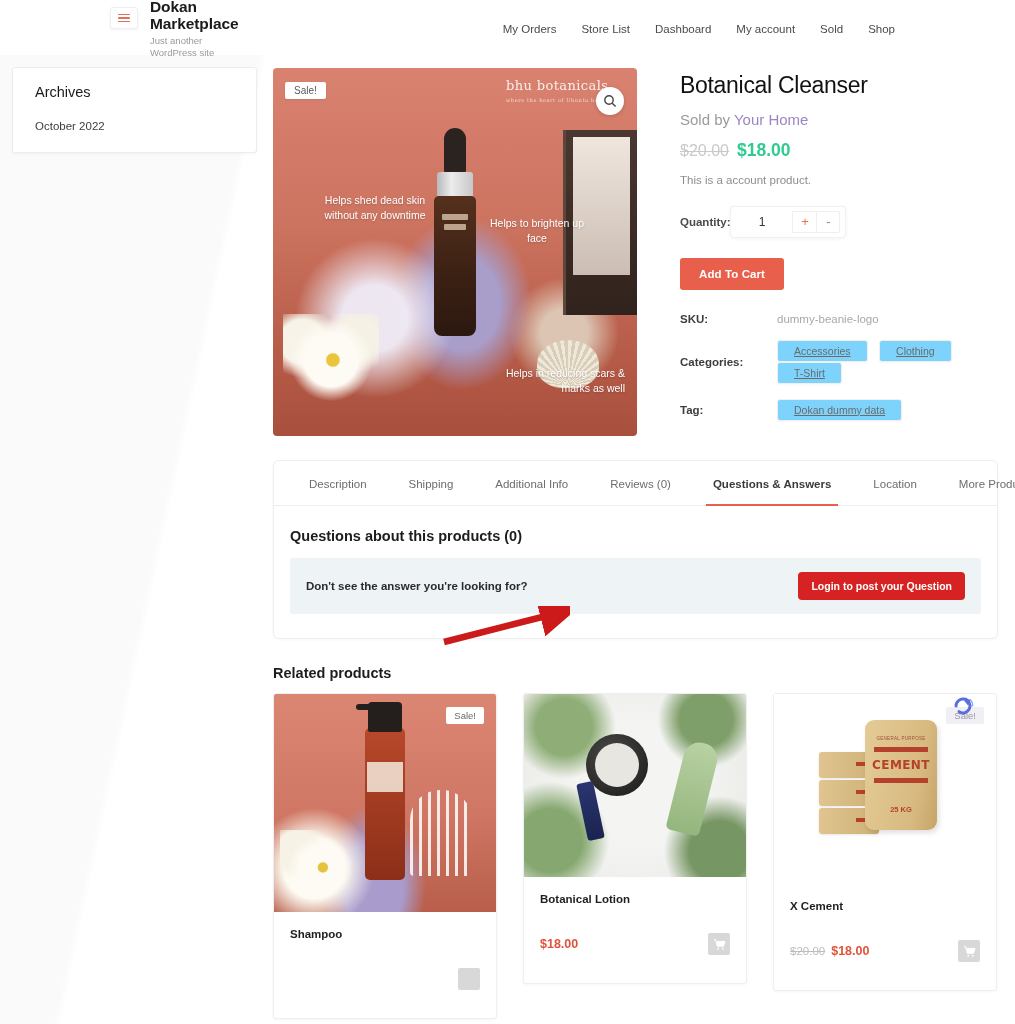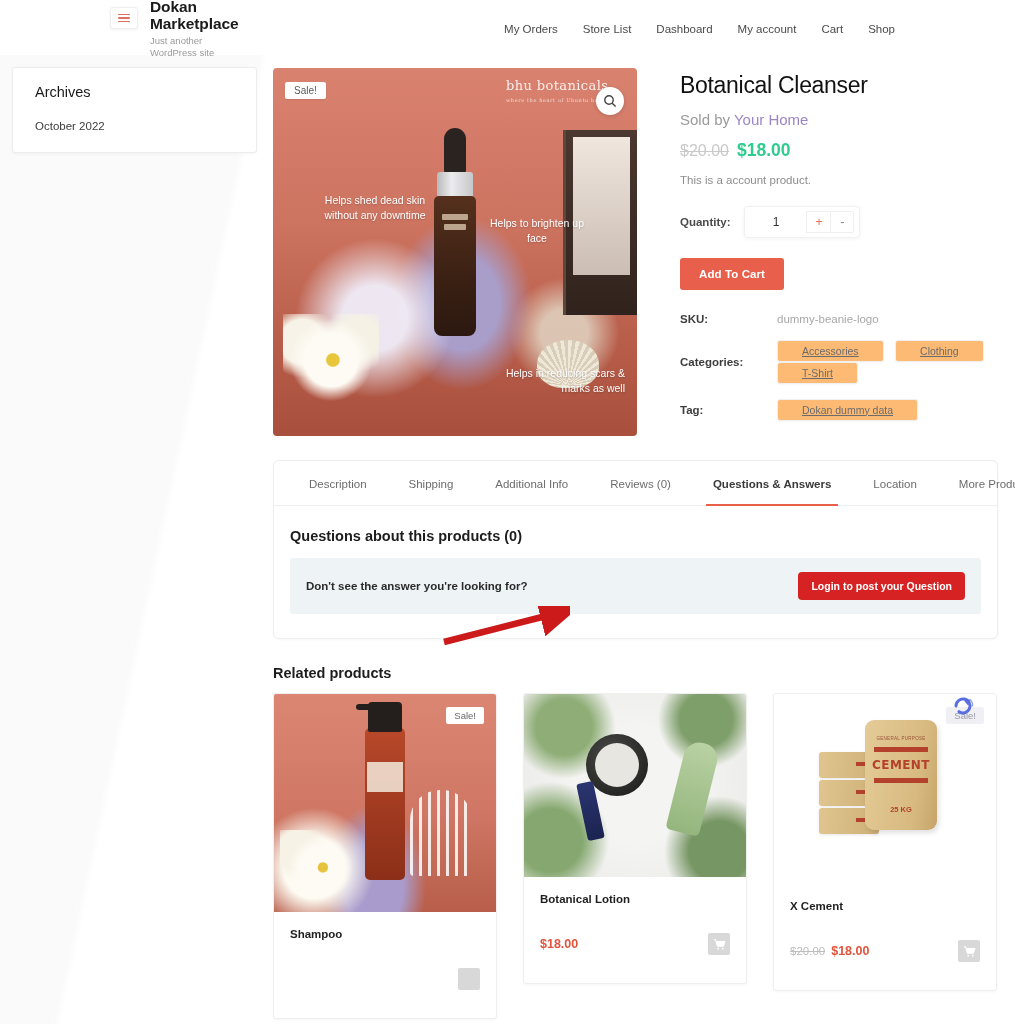--- a/index.html
+++ b/index.html
@@ -193,21 +193,21 @@
     font-size: 15px; color: #9b9b9b; margin-top: 11px;
   }
   .sold-by a { color: #9b86c4; text-decoration: none; }
   .price-row { margin-top: 12px; display: flex; align-items: baseline; gap: 8px; }
   .price-old {
     font-size: 16px; color: #c9c9c9; text-decoration: line-through;
   }
   .price-new { font-size: 17.5px; color: #2ecc8f; font-weight: bold; }
   .product-desc { font-size: 11.5px; color: #8d8d8d; margin-top: 13px; }
 
-  .qty-row { display: flex; align-items: center; margin-top: 20px; gap: 14px; }
+  .qty-row { display: flex; align-items: center; margin-top: 20px; }
   .qty-label { font-size: 11.5px; color: #4a4a4a; font-weight: bold; }
   .qty-box {
     background: #ffffff; border: 1px solid #f1f1f1; border-radius: 4px;
     box-shadow: 0 1px 4px rgba(0,0,0,0.05);
     display: flex; align-items: center; height: 32px; width: 116px;
   }
   .qty-input {
     flex: 1; border: none; outline: none; text-align: center;
     font-size: 12px; color: #333; font-family: inherit;
     background: transparent; width: 100%;
@@ -227,22 +227,22 @@
   }
 
   .meta-table { margin-top: 23px; }
   .meta-row { display: flex; align-items: center; margin-bottom: 15px; }
   .meta-key {
     width: 97px; font-size: 11.5px; color: #3d3d3d; font-weight: bold;
     flex: none;
   }
   .meta-val { font-size: 11.5px; color: #a8a8a8; }
   .chip {
-    display: inline-block; background: #fdba74; border: 1px solid #f0f0f0;
-    border-radius: 3px; padding: 4px 24px; font-size: 10.5px;
+    display: inline-block; background: #7dd3fc; border: 1px solid #f0f0f0;
+    border-radius: 3px; padding: 4px 16px; font-size: 10.5px;
     color: #6b6b6b; margin-right: 7px;
     box-shadow: 0 1px 2px rgba(0,0,0,0.03);
   }
 
   
   .tabs-panel {
     margin-top: 24px; background: #ffffff;
     border: 1px solid #eeeeee; border-radius: 6px;
     box-shadow: 0 1px 3px rgba(0,0,0,0.035);
   }
@@ -445,21 +445,21 @@
     <div class="brand-text">
       <div class="brand-title">Dokan Marketplace</div>
       <div class="brand-tagline">Just another WordPress site</div>
     </div>
   </div>
   <nav class="main-nav">
     <a class="nav-link" href="#">My Orders</a>
     <a class="nav-link" href="#">Store List</a>
     <a class="nav-link" href="#">Dashboard</a>
     <a class="nav-link" href="#">My account</a>
-    <a class="nav-link" href="#">Cart</a>
+    <a class="nav-link" href="#">Sold</a>
     <a class="nav-link" href="#">Shop</a>
   </nav>
 </header>
 
 <div class="page-body">
 
   <aside class="sidebar">
     <div class="widget-title">Archives</div>
     <a class="widget-link" href="#">October 2022</a>
   </aside>

